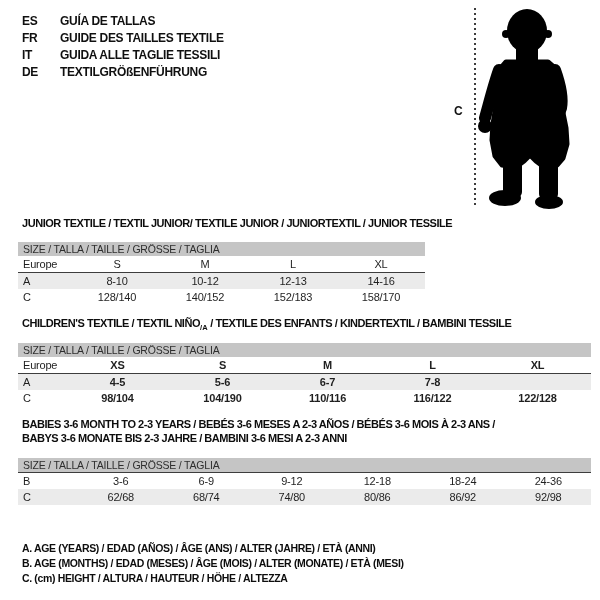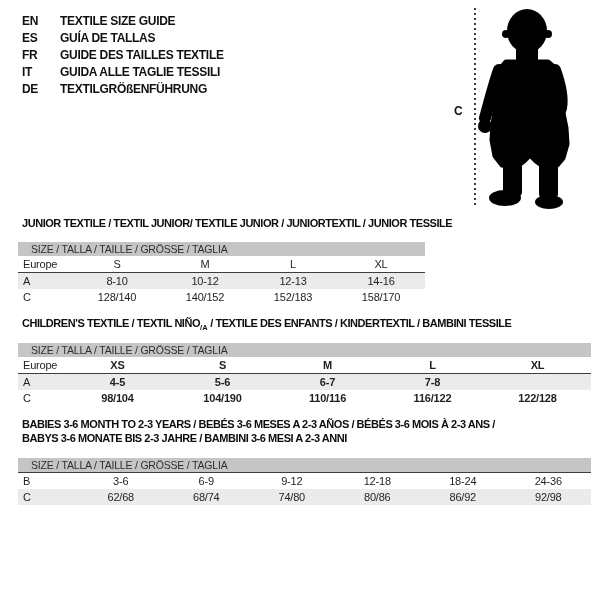--- a/index.html
+++ b/index.html
@@ -18,21 +18,21 @@
   .height-line{left:474px;top:8px;width:2px;height:199px;background:repeating-linear-gradient(to bottom,#3c3c3c 0 2px,transparent 2px 5px);}
   .height-label{left:454px;top:104px;font-size:12px;font-weight:bold;color:#111;}
   .baby-svg{left:478px;top:6px;}
 
   
   .tbl-title{font-size:11px;font-weight:bold;letter-spacing:-0.45px;white-space:nowrap;color:#0d0d0d;line-height:14px;}
   .tbl-title sub{font-size:7.5px;letter-spacing:0;}
 
   
   .tbl{position:absolute;}
-  .band{height:14px;line-height:14px;background:#c5c5c5;font-size:10.5px;letter-spacing:-0.2px;padding-left:13px;color:#2e2e2e;white-space:nowrap;box-sizing:border-box;}
+  .band{height:14px;line-height:14px;background:#c5c5c5;font-size:10.5px;letter-spacing:-0.2px;padding-left:5px;color:#2e2e2e;white-space:nowrap;box-sizing:border-box;}
   .trow{display:flex;height:16px;line-height:16px;font-size:11px;letter-spacing:-0.2px;color:#1f1f1f;white-space:nowrap;}
   .trow .c0{padding-left:5px;text-align:left;box-sizing:border-box;}
   .trow .c{text-align:center;}
   .sep{height:1px;background:#3d3d3d;}
   .alt{background:#ebebeb;}
 
   .t1 .c0{flex:0 0 55px;width:55px;}
   .t1 .c{flex:0 0 88px;width:88px;}
   .t2 .c0{flex:0 0 47px;width:47px;}
   .t2 .c{flex:0 0 105px;width:105px;font-weight:bold;}
@@ -41,24 +41,20 @@
 
   
   .note-line{font-size:10.5px;font-weight:bold;letter-spacing:-0.35px;line-height:15px;white-space:nowrap;color:#0d0d0d;}
 </style>
 </head>
 <body>
 
 <div class="canvas">
 
   <div class="abs lang-block">
-    <div class="lang-row">
-      <span class="lang-code">EN</span>
-      <span class="lang-label">TEXTILE SIZE GUIDE</span>
-    </div>
     <div class="lang-row">
       <span class="lang-code">ES</span>
       <span class="lang-label">GUÍA DE TALLAS</span>
     </div>
     <div class="lang-row">
       <span class="lang-code">FR</span>
       <span class="lang-label">GUIDE DES TAILLES TEXTILE</span>
     </div>
     <div class="lang-row">
       <span class="lang-code">IT</span>
@@ -166,14 +162,19 @@
       <div class="c0">C</div>
       <div class="c">62/68</div>
       <div class="c">68/74</div>
       <div class="c">74/80</div>
       <div class="c">80/86</div>
       <div class="c">86/92</div>
       <div class="c">92/98</div>
     </div>
   </div>
 
+  <div class="abs" style="left:22px;top:541px;">
+    <div class="note-line">A. AGE (YEARS) / EDAD (AÑOS) / ÂGE (ANS) / ALTER (JAHRE) / ETÀ (ANNI)</div>
+    <div class="note-line">B. AGE (MONTHS) / EDAD (MESES) / ÂGE (MOIS) / ALTER (MONATE) / ETÀ (MESI)</div>
+    <div class="note-line">C. (cm) HEIGHT / ALTURA / HAUTEUR / HÖHE / ALTEZZA</div>
+  </div>
 
 </div>
 
 </body></html>

